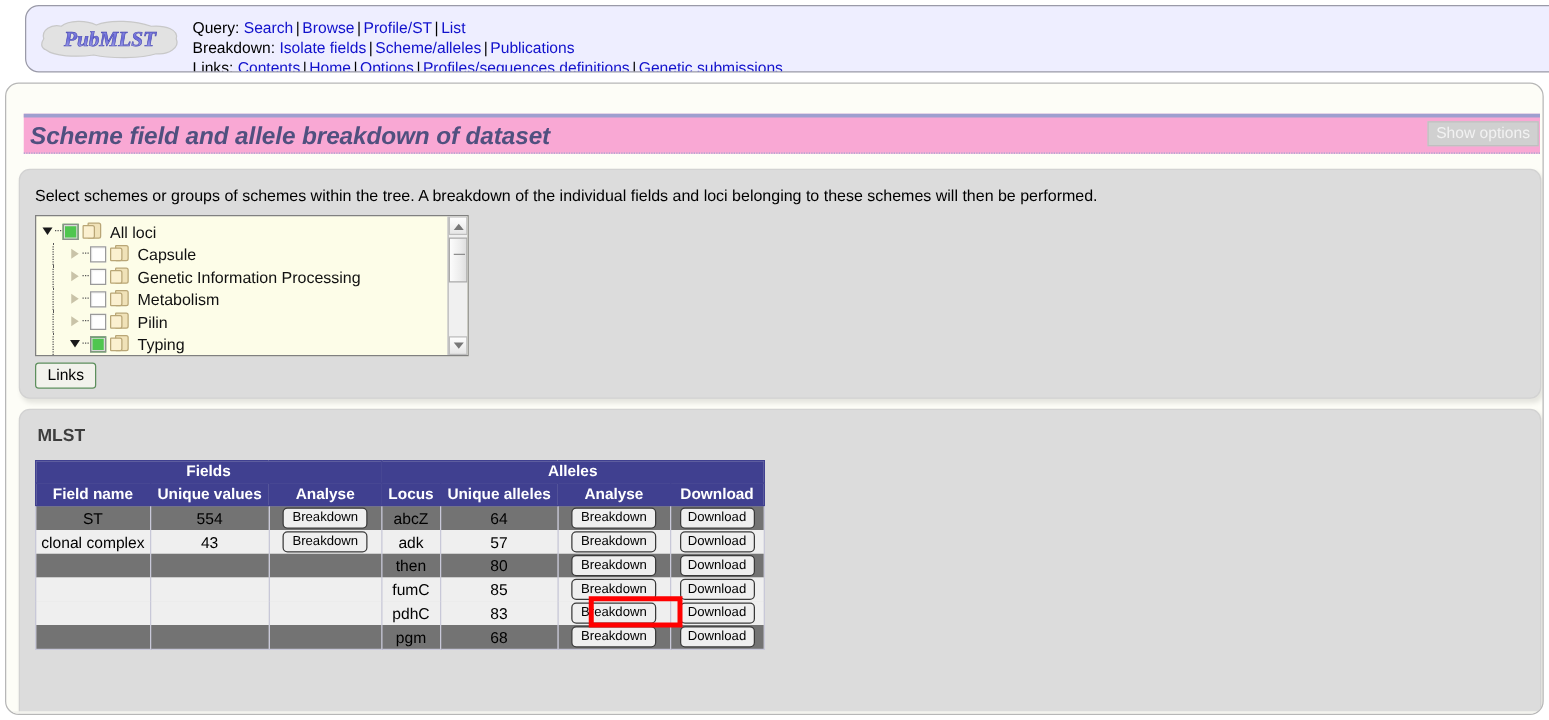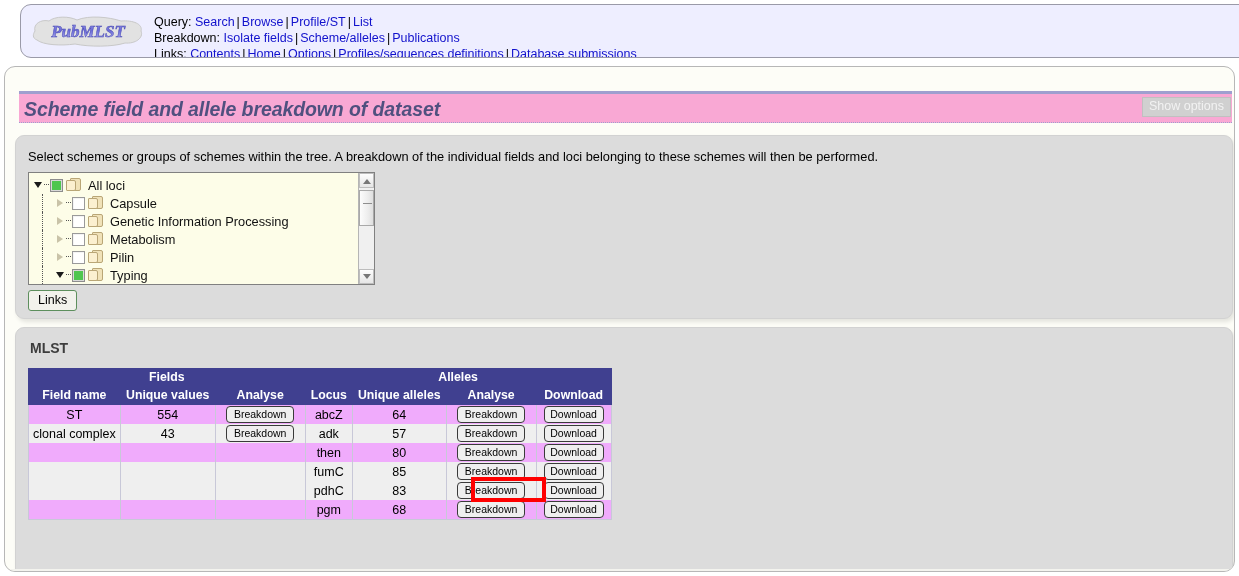--- a/index.html
+++ b/index.html
@@ -285,21 +285,21 @@
     white-space: nowrap;
   }
   #breakdown-table td {
     border-left: 1px solid #c8c8d8;
     border-right: 1px solid #c8c8d8;
     padding: 1px 4px;
     text-align: center;
     height: 18px;
     white-space: nowrap;
   }
-  #breakdown-table tr.odd td  { background: #f0abfc; }
+  #breakdown-table tr.odd td  { background: #737373; }
   #breakdown-table tr.even td { background: #efefef; }
   #breakdown-table tbody tr:last-child td { border-bottom: 1px solid #c8c8d8; }
 
   .c-fieldname   { width: 90px; }
   .c-uniquevals  { width: 95px; }
   .c-analyse1    { width: 90px; }
   .c-locus       { width: 45px; }
   .c-uniqueall   { width: 88px; }
   .c-analyse2    { width: 90px; }
   .c-download    { width: 75px; }
@@ -355,21 +355,21 @@
       <a class="navlink" href="#">Search</a><span class="navsep">|</span><a class="navlink" href="#">Browse</a><span class="navsep">|</span><a class="navlink" href="#">Profile/ST</a><span class="navsep">|</span><a class="navlink" href="#">List</a>
     </div>
 
     <div class="navrow">
       <span class="navlabel">Breakdown:</span>
       <a class="navlink" href="#">Isolate fields</a><span class="navsep">|</span><a class="navlink" href="#">Scheme/alleles</a><span class="navsep">|</span><a class="navlink" href="#">Publications</a>
     </div>
 
     <div class="navrow">
       <span class="navlabel">Links:</span>
-      <a class="navlink" href="#">Contents</a><span class="navsep">|</span><a class="navlink" href="#">Home</a><span class="navsep">|</span><a class="navlink" href="#">Options</a><span class="navsep">|</span><a class="navlink" href="#">Profiles/sequences definitions</a><span class="navsep">|</span><a class="navlink" href="#">Database submissions</a>
+      <a class="navlink" href="#">Contents</a><span class="navsep">|</span><a class="navlink" href="#">Home</a><span class="navsep">|</span><a class="navlink" href="#">Options</a><span class="navsep">|</span><a class="navlink" href="#">Profiles/sequences definitions</a><span class="navsep">|</span><a class="navlink" href="#">Genetic submissions</a>
     </div>
   </div>
 </div>
 
 <div id="page">
 
   <div id="titlebar">
     <div id="page-title">Scheme field and allele breakdown of dataset</div>
     <div id="show-options">Show options</div>
   </div>

